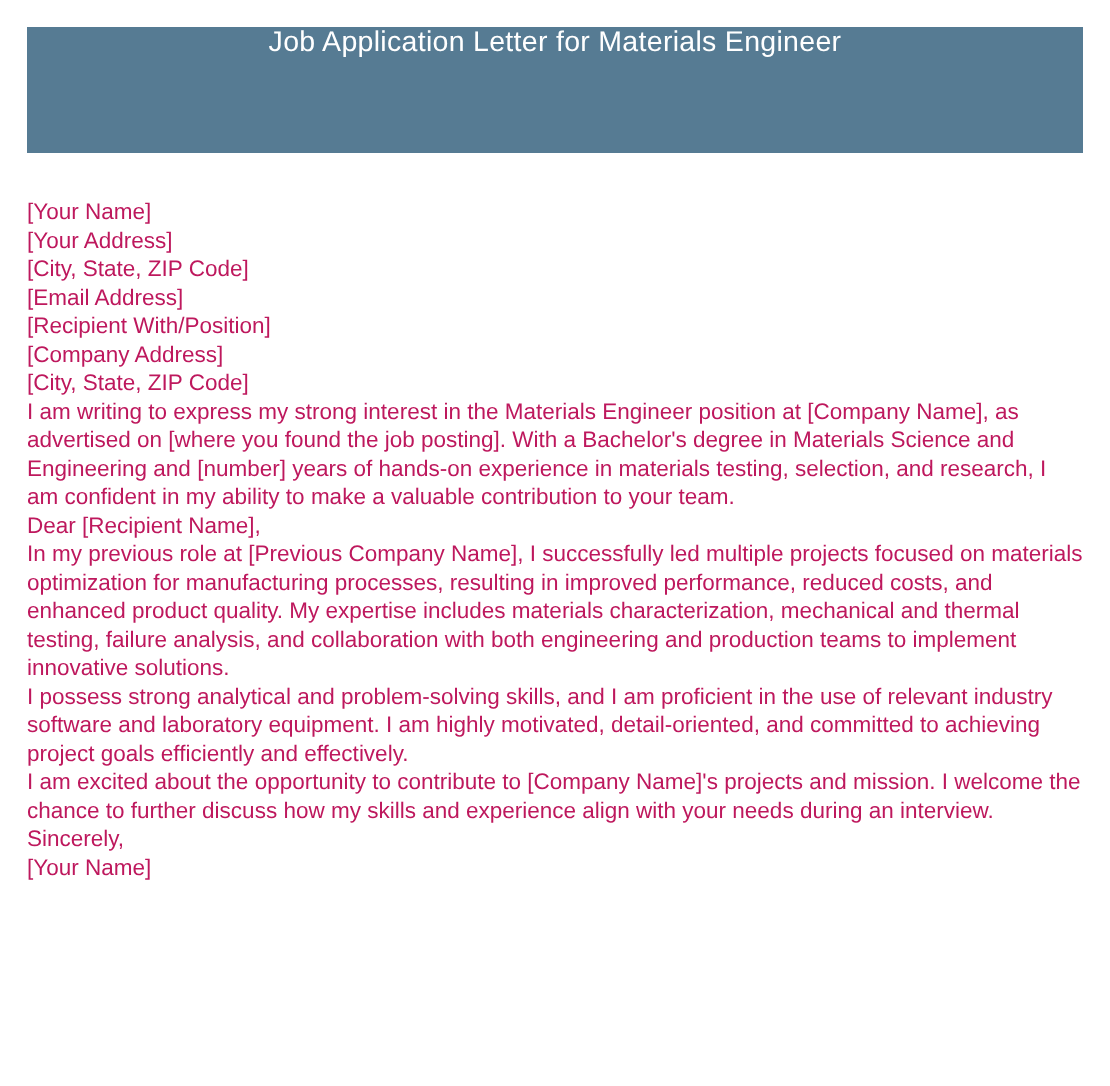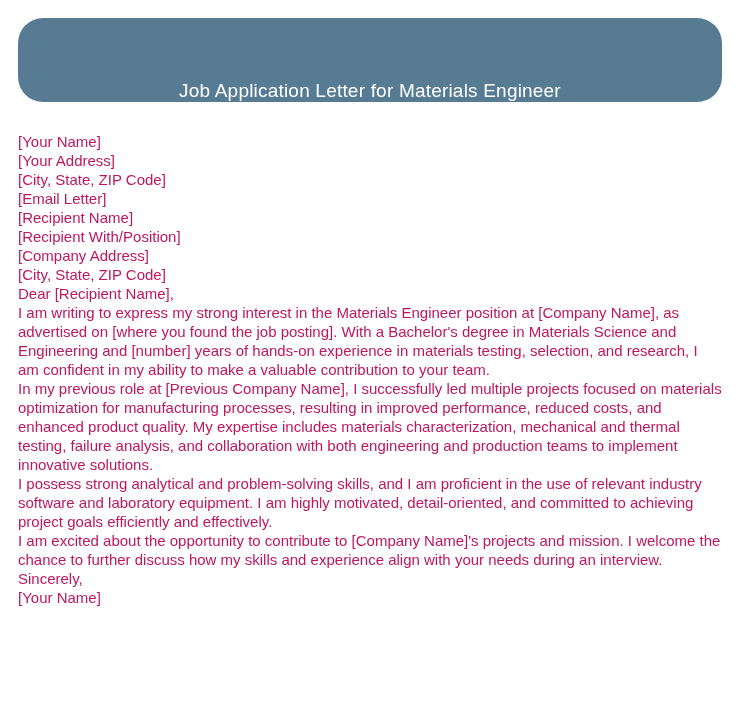--- a/index.html
+++ b/index.html
@@ -11,23 +11,22 @@
     width: 740px;
     height: 724px;
     overflow: hidden;
     font-family: "Liberation Sans", "DejaVu Sans", sans-serif;
   }
   .banner {
     margin: 18px 18px 0 18px;
     height: 84px;
     background: #567b93; 
     display: flex;
-    align-items: flex-end;
+    align-items: flex-start;
     justify-content: center;
-    border-radius: 25px;
   }
   .banner h1 {
     margin: 0;
     font-size: 19px;
     font-weight: 500;
     letter-spacing: 0.2px;
     color: #ffffff;
   }
   .letter {
     margin: 30px 18px 0 18px;
@@ -45,28 +44,27 @@
 
 <div class="banner" style="background-color: rgb(86, 123, 147);">
   <h1 style="color: rgb(255, 255, 255);">Job Application Letter for Materials Engineer</h1>
 </div>
 
 <div class="letter" style="color: #be185d;">
 
   <p>[Your Name]</p>
   <p>[Your Address]</p>
   <p>[City, State, ZIP Code]</p>
-  <p>[Email Letter]</p>
-  <p>[Recipient Name]</p>
+  <p>[Email Address]</p>
   <p>[Recipient With/Position]</p>
   <p>[Company Address]</p>
   <p>[City, State, ZIP Code]</p>
 
+  <p>I am writing to express my strong interest in the Materials Engineer position at [Company Name], as advertised on [where you found the job posting]. With a Bachelor's degree in Materials Science and Engineering and [number] years of hands-on experience in materials testing, selection, and research, I am confident in my ability to make a valuable contribution to your team.</p>
+
   <p>Dear [Recipient Name],</p>
-
-  <p>I am writing to express my strong interest in the Materials Engineer position at [Company Name], as advertised on [where you found the job posting]. With a Bachelor's degree in Materials Science and Engineering and [number] years of hands-on experience in materials testing, selection, and research, I am confident in my ability to make a valuable contribution to your team.</p>
   <p>In my previous role at [Previous Company Name], I successfully led multiple projects focused on materials optimization for manufacturing processes, resulting in improved performance, reduced costs, and enhanced product quality. My expertise includes materials characterization, mechanical and thermal testing, failure analysis, and collaboration with both engineering and production teams to implement innovative solutions.</p>
   <p>I possess strong analytical and problem-solving skills, and I am proficient in the use of relevant industry software and laboratory equipment. I am highly motivated, detail-oriented, and committed to achieving project goals efficiently and effectively.</p>
   <p>I am excited about the opportunity to contribute to [Company Name]'s projects and mission. I welcome the chance to further discuss how my skills and experience align with your needs during an interview.</p>
 
   <p>Sincerely,</p>
   <p>[Your Name]</p>
 </div>
 
 </body></html>

